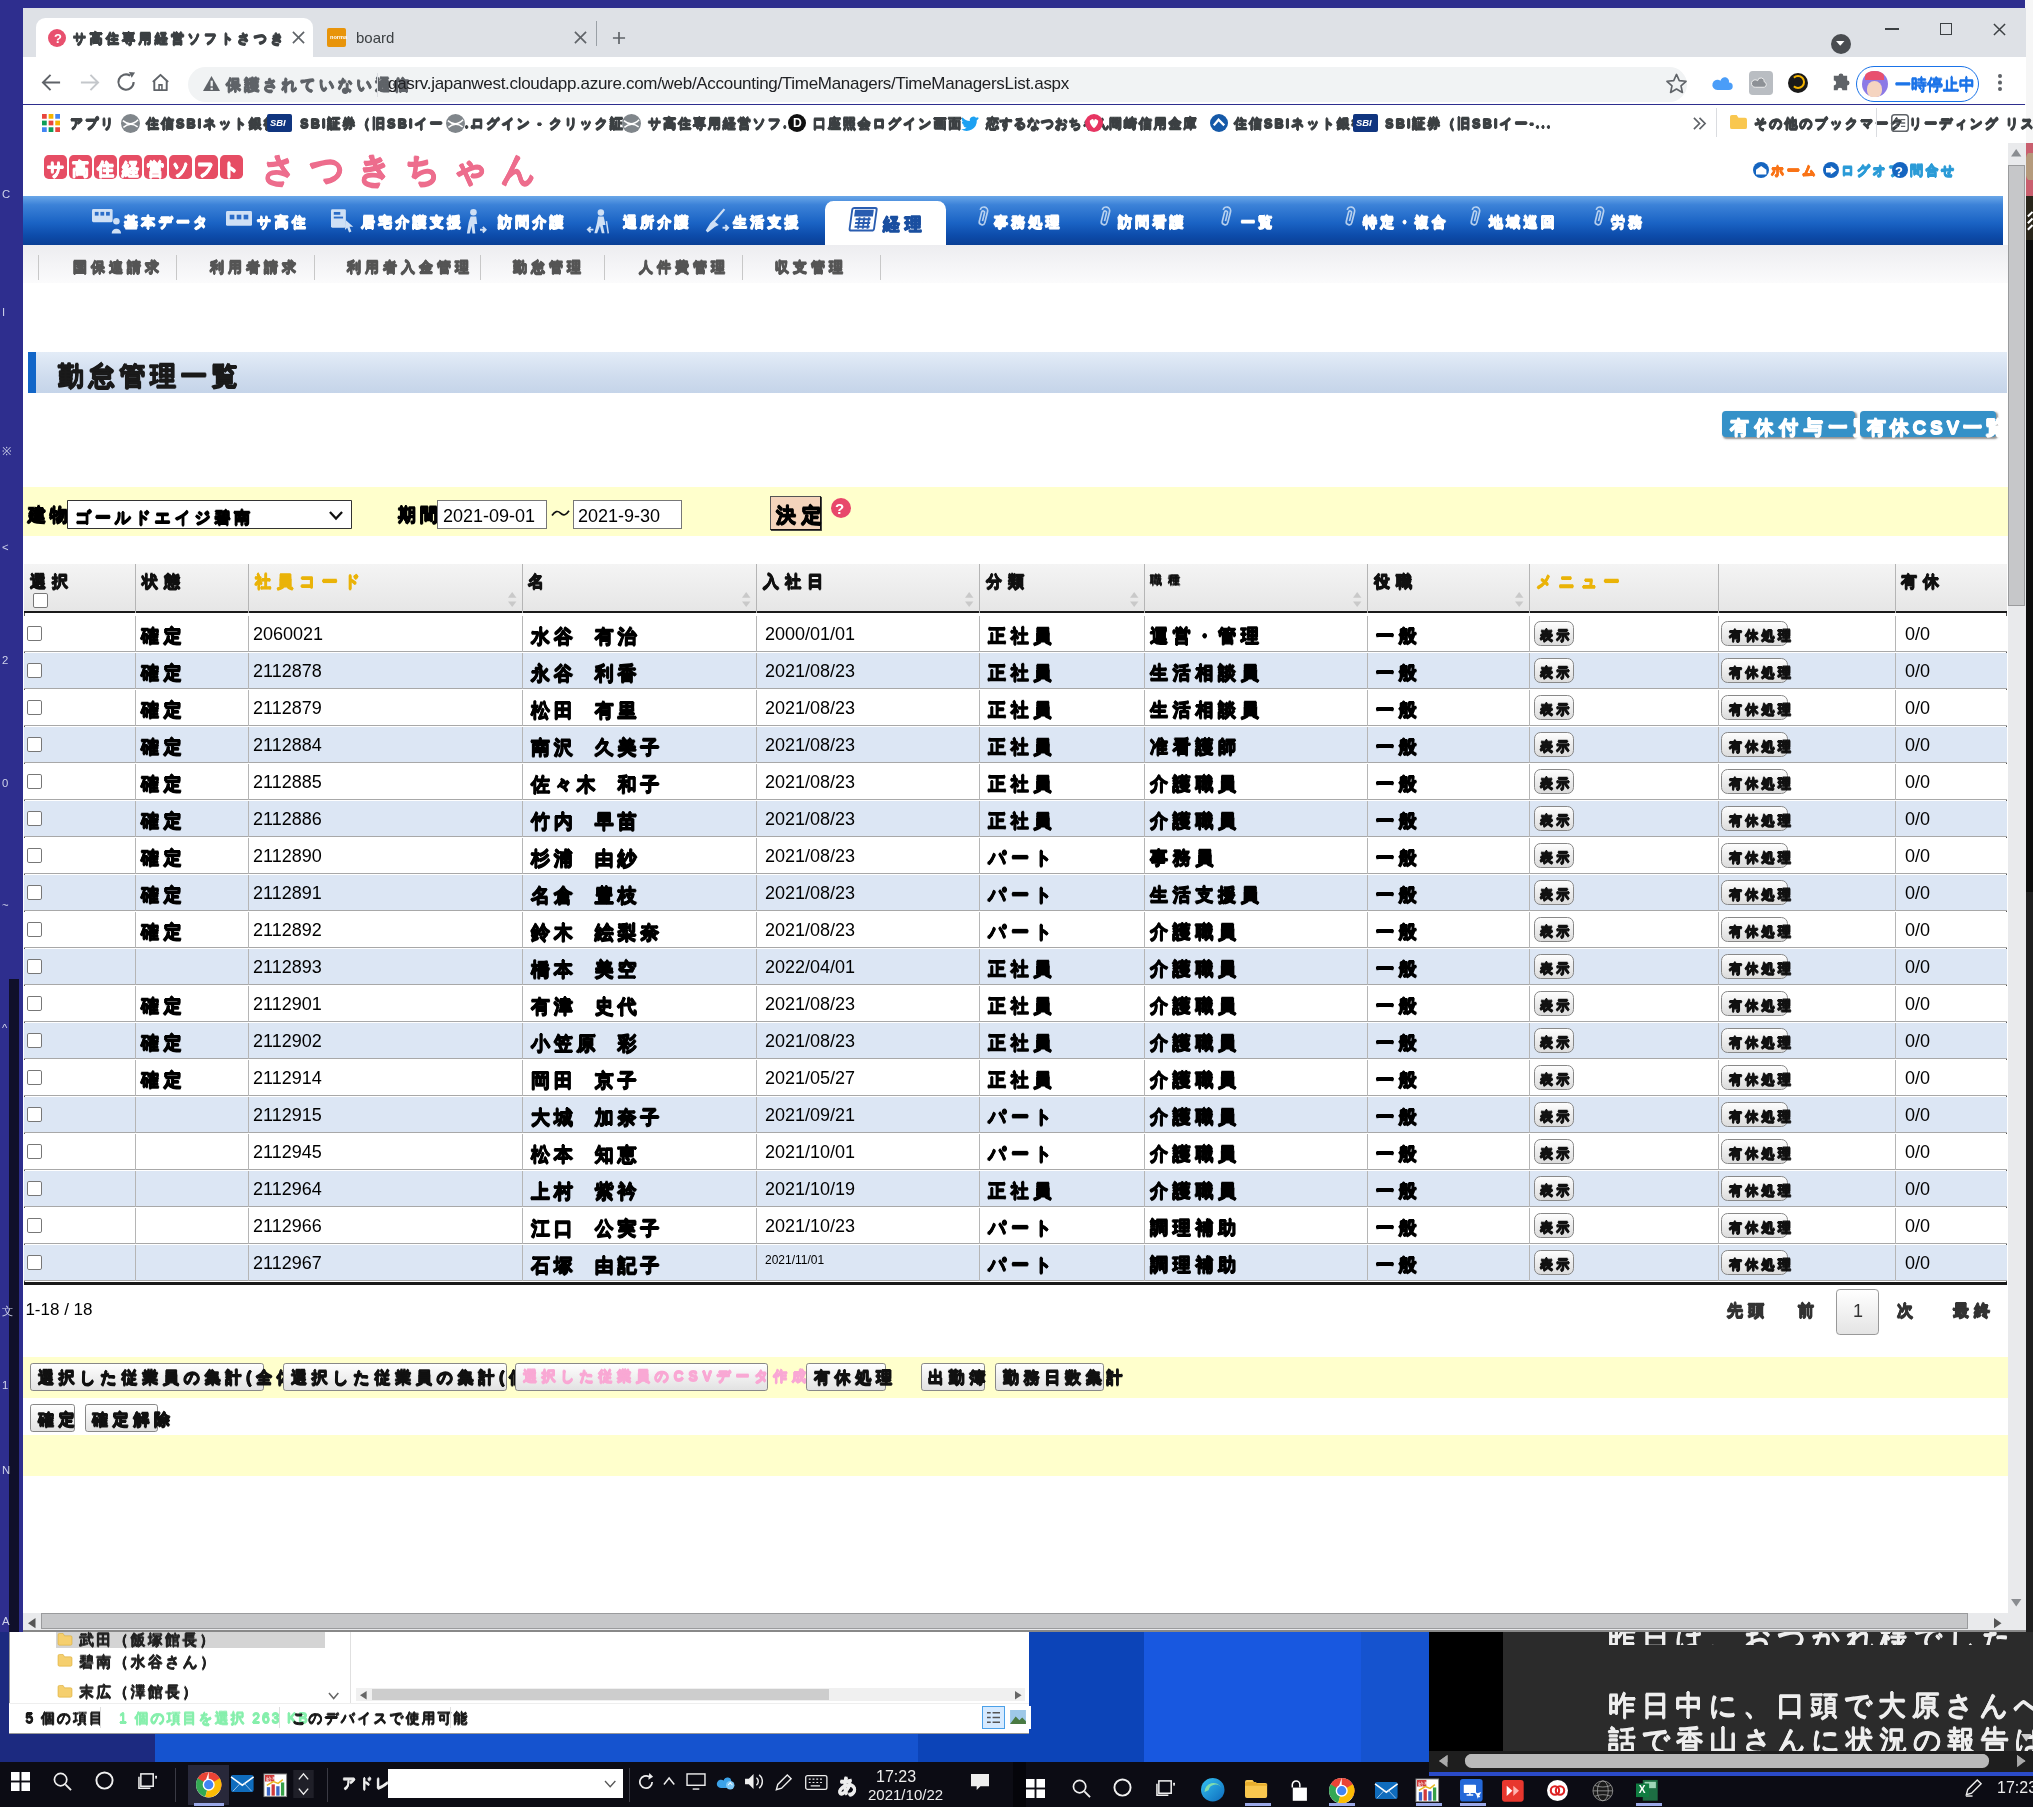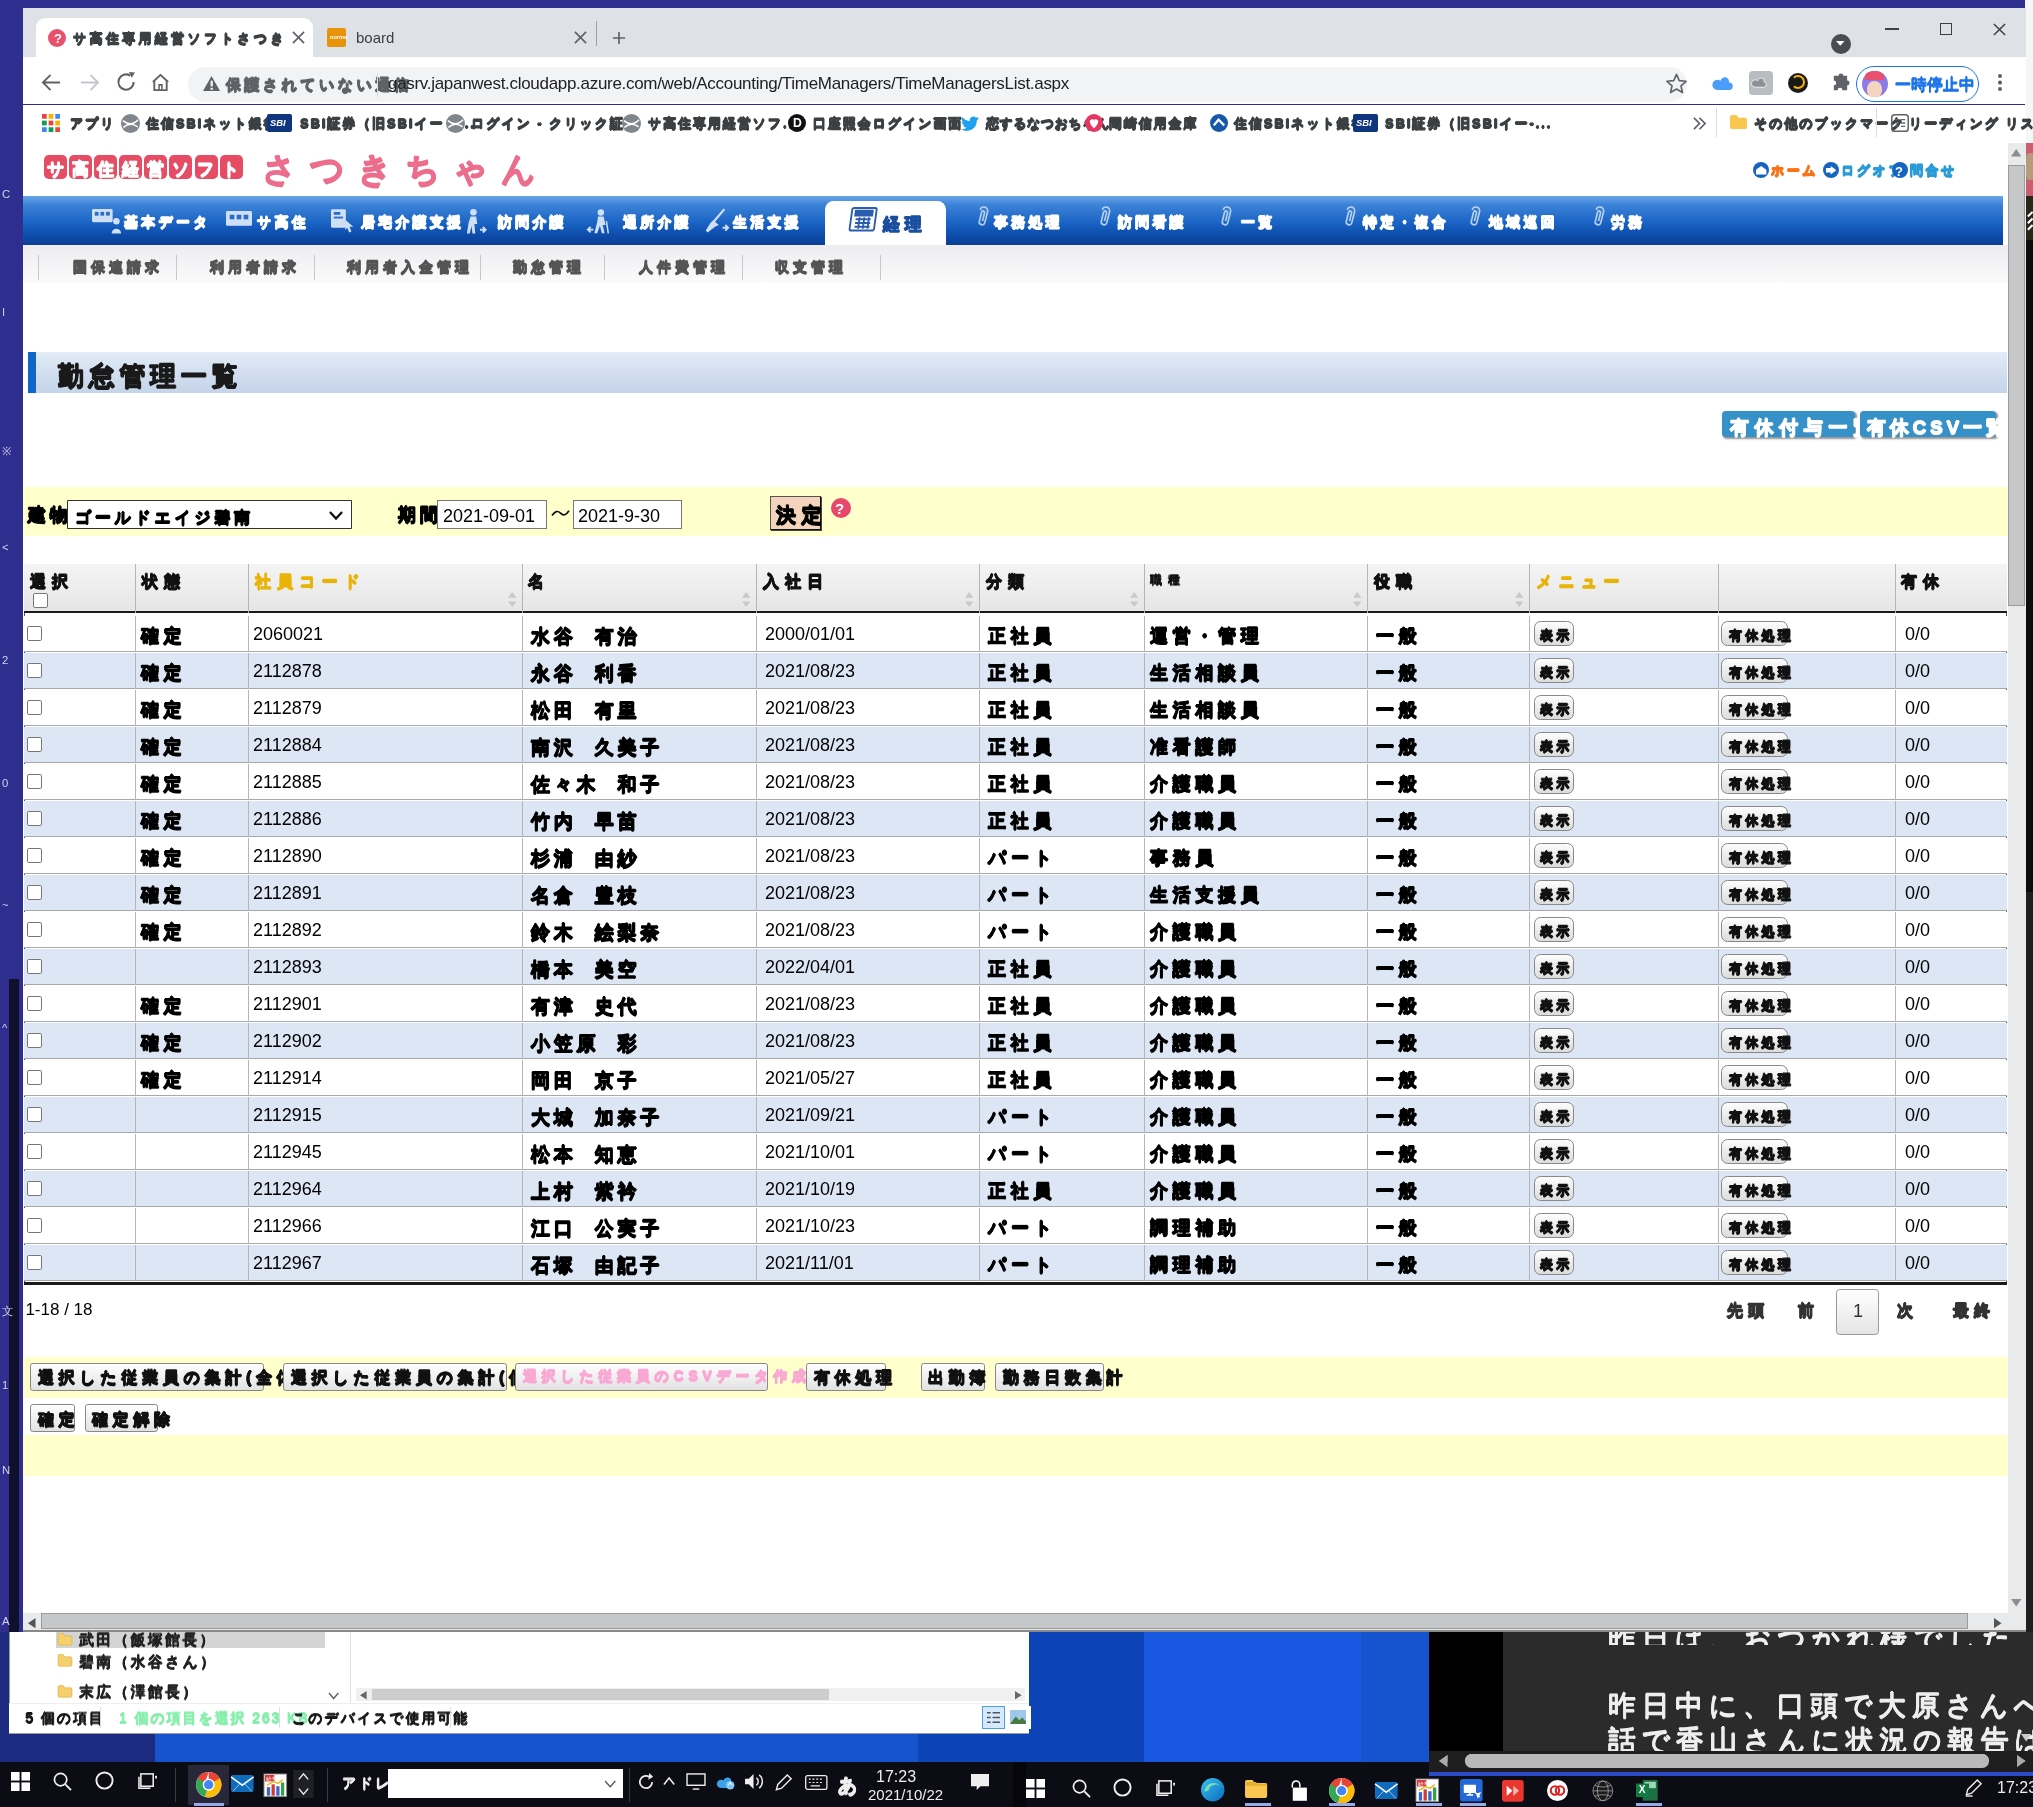--- a/index.html
+++ b/index.html
@@ -786,21 +786,21 @@
 <div class="a" style="left:756px;top:1245px;width:0.9px;height:36px;background:#b5b5b5"></div>
 <div class="a" style="left:979px;top:1245px;width:0.9px;height:36px;background:#b5b5b5"></div>
 <div class="a" style="left:1144px;top:1245px;width:0.9px;height:36px;background:#b5b5b5"></div>
 <div class="a" style="left:1367px;top:1245px;width:0.9px;height:36px;background:#b5b5b5"></div>
 <div class="a" style="left:1529px;top:1245px;width:0.9px;height:36px;background:#b5b5b5"></div>
 <div class="a" style="left:1718px;top:1245px;width:0.9px;height:36px;background:#b5b5b5"></div>
 <div class="a" style="left:1895px;top:1245px;width:0.9px;height:36px;background:#b5b5b5"></div>
 <div class="a" style="left:27px;top:1255px;width:15px;height:15px;border:0.9px solid #777;border-radius:1.9px;background:#fff"></div>
 <div class="tx" style="left:253px;top:1253px;font-size:18px;color:#000">2112967</div>
 <div class="tx" style="left:531px;top:1253px;font-size:19px;letter-spacing:3.8px;font-weight:bold;color:#000;text-shadow:0.6px 0 currentColor,-0.6px 0 currentColor,0 0.6px currentColor,0 -0.6px currentColor">石塚&nbsp;&nbsp;由記子</div>
-<div class="tx" style="left:765px;top:1253px;font-size:18px;color:#000">2021/11/01</div>
+<div class="tx" style="left:765px;top:1253px;font-size:12px;color:#000">2021/11/01</div>
 <div class="tx" style="left:988px;top:1253px;font-size:18px;letter-spacing:4.7px;font-weight:bold;color:#000;text-shadow:0.6px 0 currentColor,-0.6px 0 currentColor,0 0.6px currentColor,0 -0.6px currentColor">パート</div>
 <div class="tx" style="left:1150px;top:1253px;font-size:18px;letter-spacing:4.7px;font-weight:bold;color:#000;text-shadow:0.6px 0 currentColor,-0.6px 0 currentColor,0 0.6px currentColor,0 -0.6px currentColor">調理補助</div>
 <div class="tx" style="left:1376px;top:1253px;font-size:18px;letter-spacing:4.7px;font-weight:bold;color:#000;text-shadow:0.6px 0 currentColor,-0.6px 0 currentColor,0 0.6px currentColor,0 -0.6px currentColor">一般</div>
 <div class="a" style="left:1534px;top:1250px;width:40px;height:25.4px;background:linear-gradient(180deg,#fdfdfd,#dcdcdc);border:0.9px solid #888;border-radius:6.6px"></div>
 <div class="tx" style="left:1540px;top:1256px;font-size:13px;letter-spacing:3.3px;font-weight:bold;color:#111;text-shadow:0.6px 0 currentColor,-0.6px 0 currentColor,0 0.6px currentColor,0 -0.6px currentColor">表示</div>
 <div class="a" style="left:1721px;top:1250px;width:67px;height:25.4px;background:linear-gradient(180deg,#fdfdfd,#dcdcdc);border:0.9px solid #888;border-radius:6.6px"></div>
 <div class="tx" style="left:1729px;top:1256px;font-size:13px;letter-spacing:3.3px;font-weight:bold;color:#111;text-shadow:0.6px 0 currentColor,-0.6px 0 currentColor,0 0.6px currentColor,0 -0.6px currentColor">有休処理</div>
 <div class="tx" style="left:1905px;top:1253px;font-size:18px;color:#000">0/0</div>
 <div class="a" style="left:23.5px;top:1282px;width:1983px;height:2.8px;background:#1a1a1a"></div>
 <div class="tx" style="left:25.4px;top:1300px;font-size:17px;color:#000">1-18 / 18</div>

